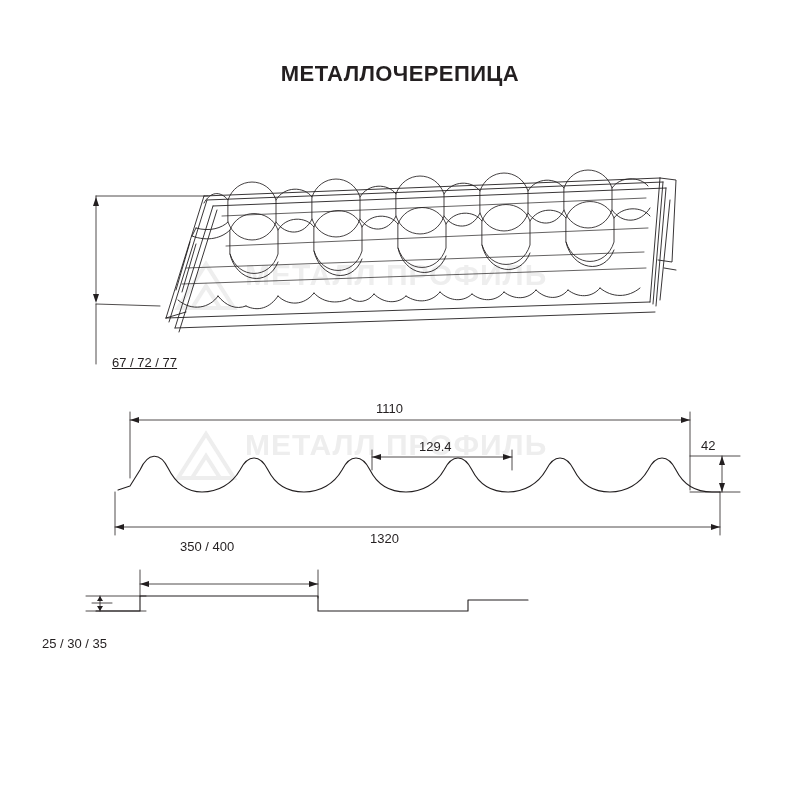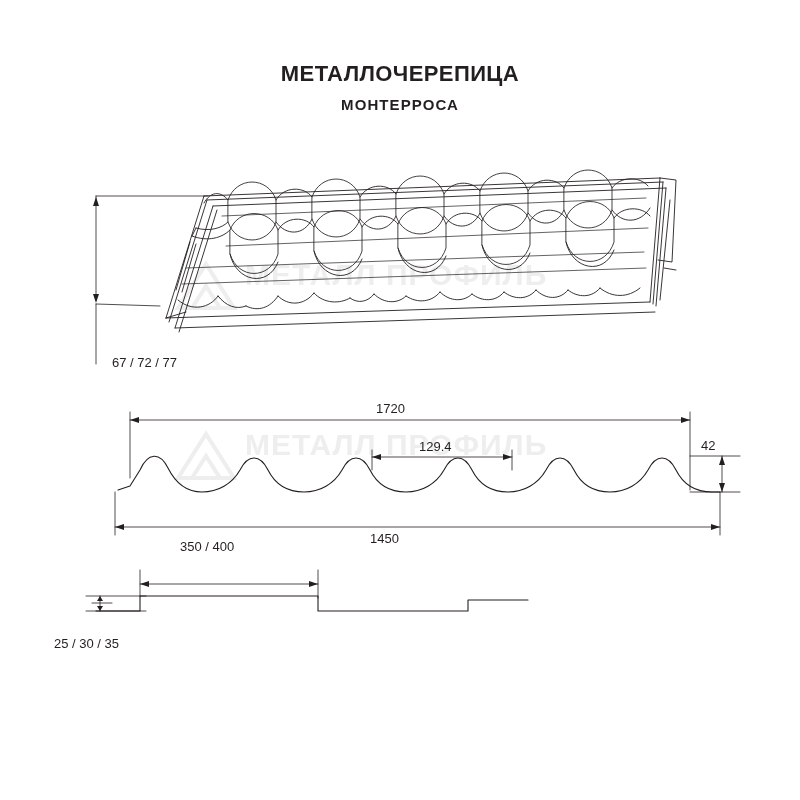--- a/index.html
+++ b/index.html
@@ -88,21 +88,20 @@
       <g fill="none" stroke="#eeeeee" stroke-width="4">
         <path d="M8 58 L36 14 L64 58 Z"></path>
         <path d="M22 58 L36 36 L50 58 Z"></path>
       </g>
     </svg>
   </div>
   <div class="wm wm-text" style="left:245px; top:428px;">МЕТАЛЛ ПРОФИЛЬ</div>
 
   <div class="title-block">
     <div class="title-main">МЕТАЛЛОЧЕРЕПИЦА</div>
-    <div class="title-sub">МОНТЕРРОСА</div>
   </div>
 
   <svg class="drawing" viewBox="0 0 800 800">
     <g fill="none" stroke="#231f20" stroke-width="1" stroke-linejoin="round" stroke-linecap="round">
 
       <g stroke-width="0.9">
 
         <path d="M204 196 L660 178"></path>
         <path d="M207 200 L663 182"></path>
         <path d="M213 206 L666 188"></path>
@@ -272,21 +271,21 @@
         <path d="M86 611 L146 611"></path>
         <path d="M100 596 L100 611"></path>
         <path d="M97 601 L100 596 L103 601" fill="#231f20" stroke="none"></path>
         <path d="M97 606 L100 611 L103 606" fill="#231f20" stroke="none"></path>
         <path d="M92 603 L112 603"></path>
       </g>
 
     </g>
   </svg>
 
-  <div class="label" style="left:112px; top:355px;">67 / 72 / 77</div>
-  <div class="label" style="left:376px; top:401px;">1720</div>
+  <div class="label" style="left:112px; top:355px;text-decoration:underline;">67 / 72 / 77</div>
+  <div class="label" style="left:376px; top:401px;">1110</div>
   <div class="label" style="left:419px; top:439px;">129.4</div>
-  <div class="label" style="left:370px; top:531px;">1450</div>
+  <div class="label" style="left:370px; top:531px;">1320</div>
   <div class="label" style="left:701px; top:438px;">42</div>
   <div class="label" style="left:180px; top:539px;">350 / 400</div>
-  <div class="label" style="left:54px; top:636px;">25 / 30 / 35</div>
+  <div class="label" style="left:42px; top:636px;">25 / 30 / 35</div>
 
 </div>
 
 </body></html>

